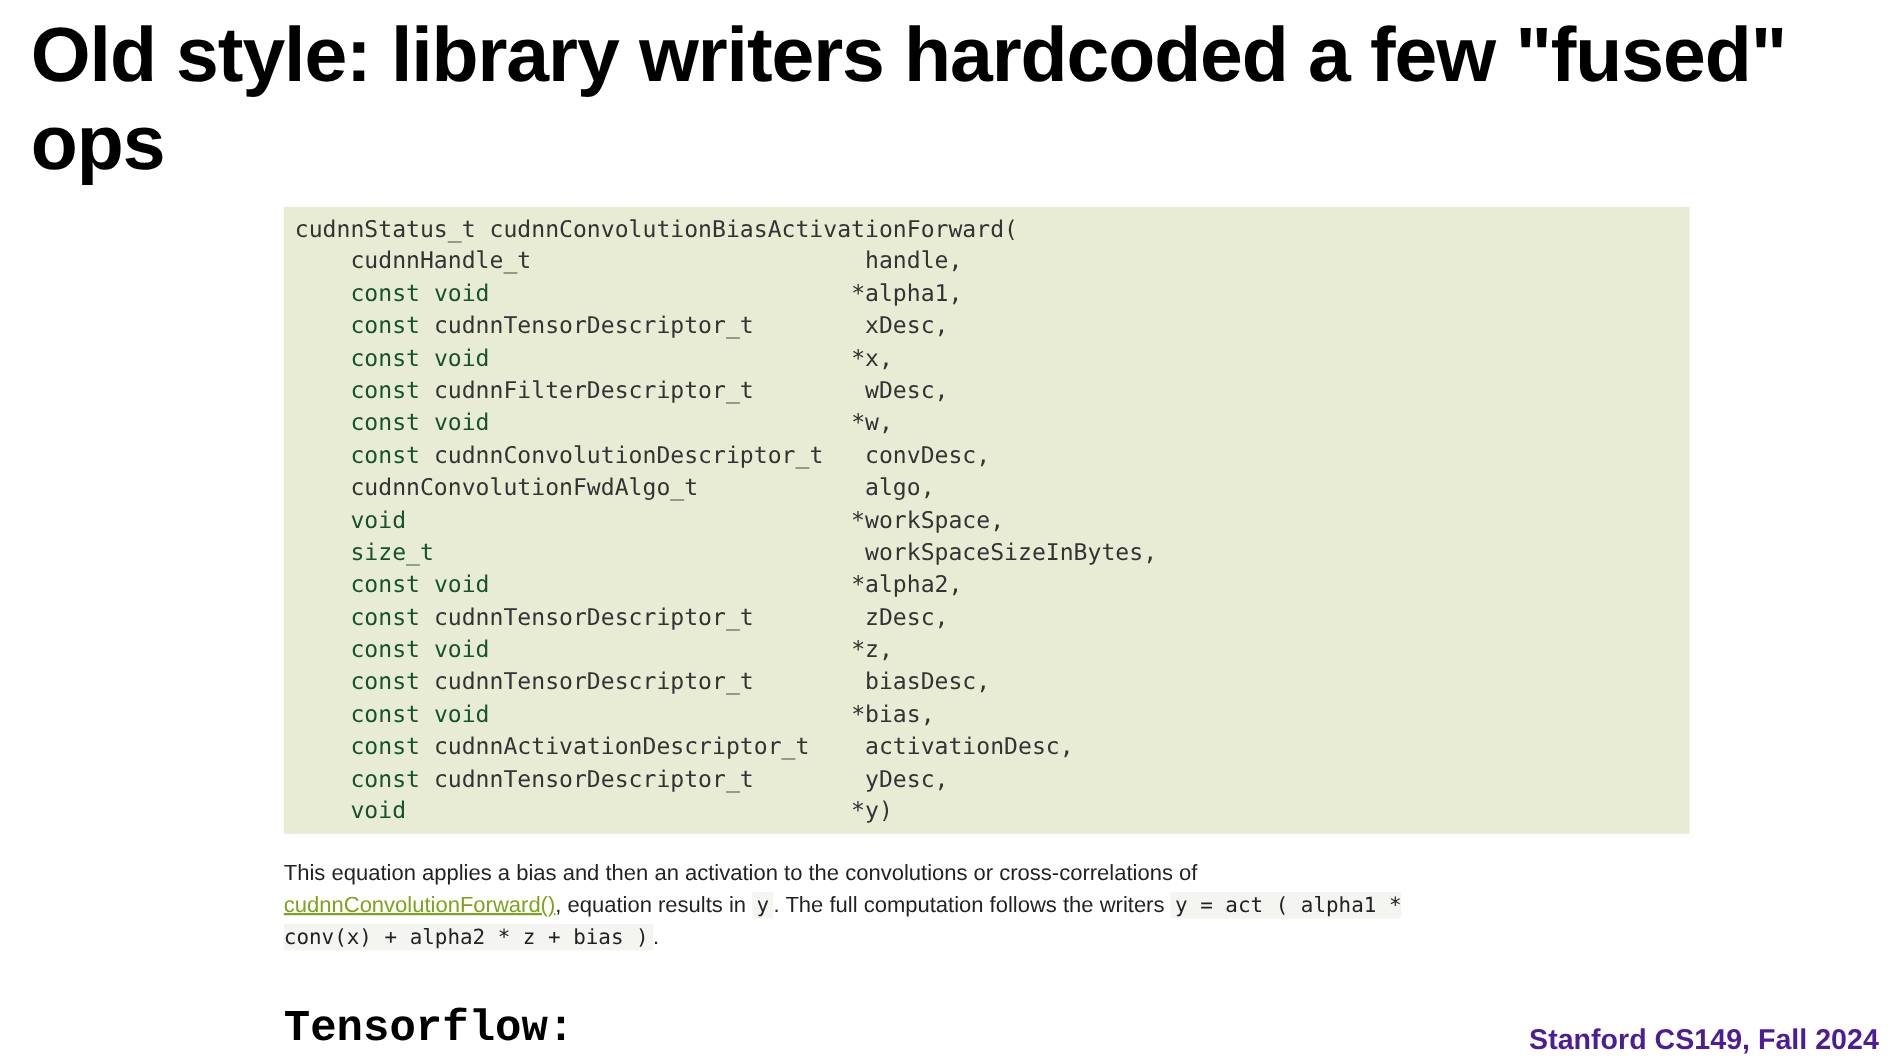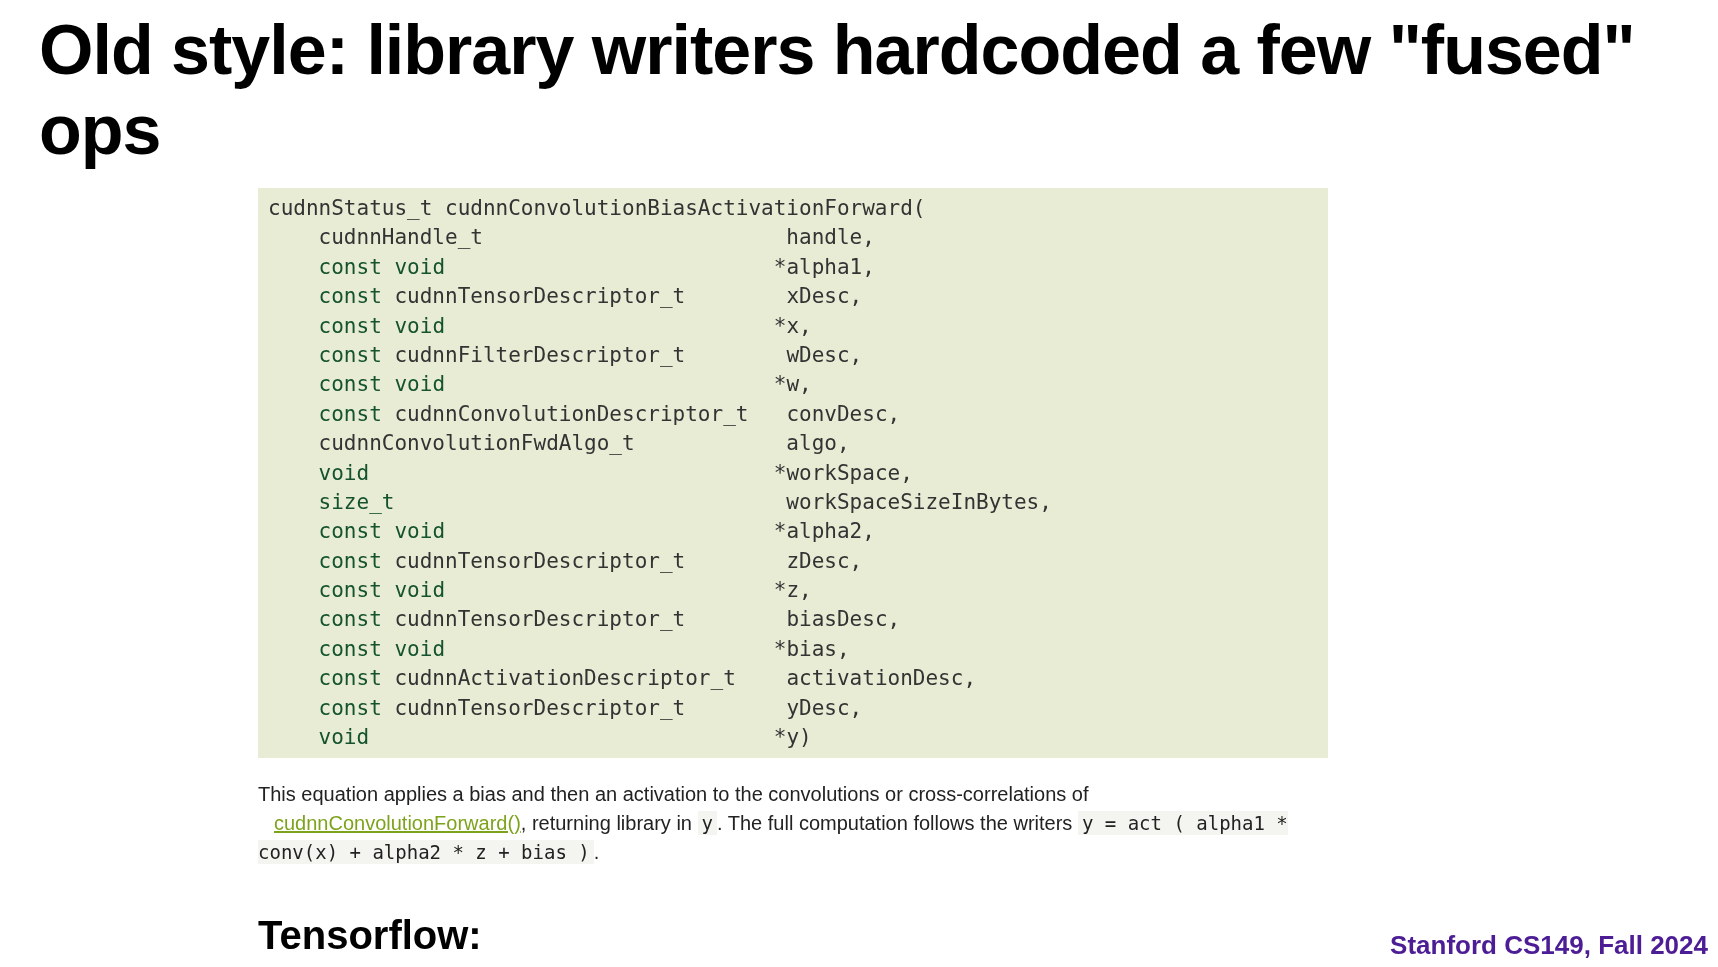--- a/index.html
+++ b/index.html
@@ -12,52 +12,51 @@
     overflow: hidden;
   }
   .slide-title {
     font-family: "Arial Narrow", "Helvetica Condensed", Arial, sans-serif;
     font-stretch: condensed;
     font-weight: 900;
     font-size: 70px;
     letter-spacing: -1px;
     padding: 10px 0 0 28px;
     color: #000;
-    margin-left: 11px;
   }
   .code-block {
     margin: 18px 0 0 258px;
-    width: 1070px;
+    width: 1278px;
     background: #e8ecd5;
     padding: 6px 10px;
     font-family: "Menlo", "Consolas", "DejaVu Sans Mono", monospace;
     font-size: 21px;
     line-height: 1.4;
     color: #333;
     white-space: pre;
   }
   .code-block .kw { color: #14532d; }
   .desc {
     margin: 22px 0 0 258px;
     width: 1070px;
     font-family: Verdana, Geneva, sans-serif;
     font-size: 20px;
     line-height: 1.45;
     color: #222;
   }
-  .desc a { color: #7da31c; text-decoration: underline; margin-left: 16px; }
+  .desc a { color: #7da31c; text-decoration: underline; }
   .desc code {
     font-family: "Menlo", "Consolas", monospace;
     background: #f4f4f0;
     padding: 1px 4px;
     font-size: 19px;
   }
   .tf-heading {
     margin: 46px 0 0 258px;
-    font-family: Liberation Sans, sans-serif;
+    font-family: Liberation Mono, monospace;
     font-stretch: condensed;
     font-weight: 900;
     font-size: 40px;
     color: #000;
   }
   .footer {
     position: absolute;
     right: 10px;
     bottom: 6px;
     font-family: "Arial Narrow", Arial, sans-serif;
@@ -86,18 +85,18 @@
     <span class="kw">const</span> <span class="kw">void</span>                          *alpha2,
     <span class="kw">const</span> cudnnTensorDescriptor_t        zDesc,
     <span class="kw">const</span> <span class="kw">void</span>                          *z,
     <span class="kw">const</span> cudnnTensorDescriptor_t        biasDesc,
     <span class="kw">const</span> <span class="kw">void</span>                          *bias,
     <span class="kw">const</span> cudnnActivationDescriptor_t    activationDesc,
     <span class="kw">const</span> cudnnTensorDescriptor_t        yDesc,
     <span class="kw">void</span>                                *y)</div>
 
 <p class="desc">
-  <span>This equation applies a bias and then an activation to the convolutions or cross-correlations of </span><a href="#">cudnnConvolutionForward()</a><span>, returning library in </span><code>y</code><span>. The full computation follows the writers </span><code>y = act ( alpha1 * conv(x) + alpha2 * z + bias )</code><span>.</span>
+  <span>This equation applies a bias and then an activation to the convolutions or cross-correlations of </span><a href="#">cudnnConvolutionForward()</a><span>, equation results in </span><code>y</code><span>. The full computation follows the writers </span><code>y = act ( alpha1 * conv(x) + alpha2 * z + bias )</code><span>.</span>
 </p>
 
 <h2 class="tf-heading">Tensorflow:</h2>
 
 <div class="footer">Stanford CS149, Fall 2024</div>
 
 </body></html>

